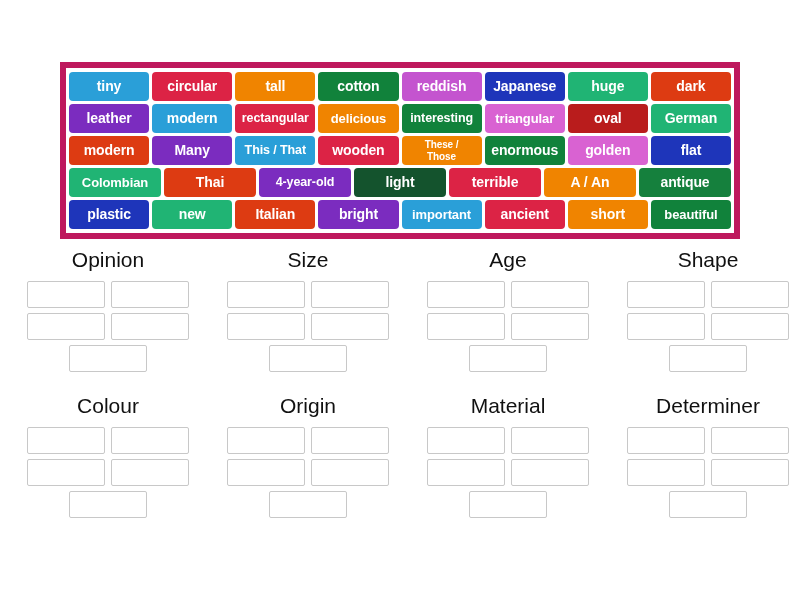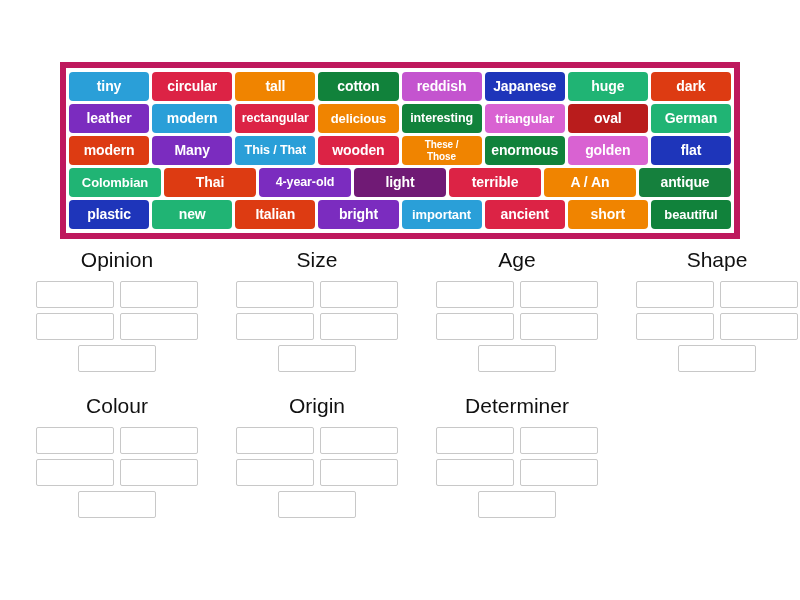--- a/index.html
+++ b/index.html
@@ -57,21 +57,21 @@
   .tile.two-line {
     font-size: 10px;
     line-height: 1.15;
   }
   .tile.tight { font-size: 13px; }
   .tile.tighter { font-size: 12.5px; }
 
   
   #groups {
     position: absolute;
-    left: 17px;
+    left: 8px;
     top: 248px;
     width: 673px;
   }
   .group-row {
     display: flex;
     width: 800px;
   }
   .group {
     width: 200px;
     box-sizing: border-box;
@@ -144,21 +144,21 @@
       <div class="tile two-line" style="background: rgb(240, 132, 0);">These /
 Those</div>
       <div class="tile" style="background: rgb(17, 130, 59);">enormous</div>
       <div class="tile" style="background: rgb(217, 98, 210);">golden</div>
       <div class="tile" style="background: rgb(30, 53, 186);">flat</div>
     </div>
     <div class="tile-row">
       <div class="tile tight" style="background: rgb(32, 180, 116);">Colombian</div>
       <div class="tile" style="background: rgb(221, 59, 18);">Thai</div>
       <div class="tile tighter" style="background: rgb(123, 44, 191);">4-year-old</div>
-      <div class="tile" style="background: #701a75;">light</div>
+      <div class="tile" style="background: #14532d;">light</div>
       <div class="tile" style="background: rgb(220, 35, 69);">terrible</div>
       <div class="tile" style="background: rgb(240, 132, 0);">A / An</div>
       <div class="tile" style="background: #15803d; text-align: center;">antique</div>
     </div>
     <div class="tile-row">
       <div class="tile" style="background: rgb(30, 53, 186);">plastic</div>
       <div class="tile" style="background: rgb(32, 180, 116);">new</div>
       <div class="tile" style="background: rgb(221, 59, 18);">Italian</div>
       <div class="tile" style="background: rgb(123, 44, 191);">bright</div>
       <div class="tile tight" style="background: rgb(42, 159, 216);">important</div>
@@ -238,20 +238,32 @@
           <div class="slot"></div>
           <div class="slot"></div>
           <div class="slot"></div>
           <div class="slot"></div>
         </div>
         <div class="slot-row-last">
           <div class="slot"></div>
         </div>
       </div>
       <div class="group">
+        <div class="group-title">Material</div>
+        <div class="slot-grid">
+          <div class="slot"></div>
+          <div class="slot"></div>
+          <div class="slot"></div>
+          <div class="slot"></div>
+        </div>
+        <div class="slot-row-last">
+          <div class="slot"></div>
+        </div>
+      </div>
+      <div class="group">
         <div class="group-title">Determiner</div>
         <div class="slot-grid">
           <div class="slot"></div>
           <div class="slot"></div>
           <div class="slot"></div>
           <div class="slot"></div>
         </div>
         <div class="slot-row-last">
           <div class="slot"></div>
         </div>

